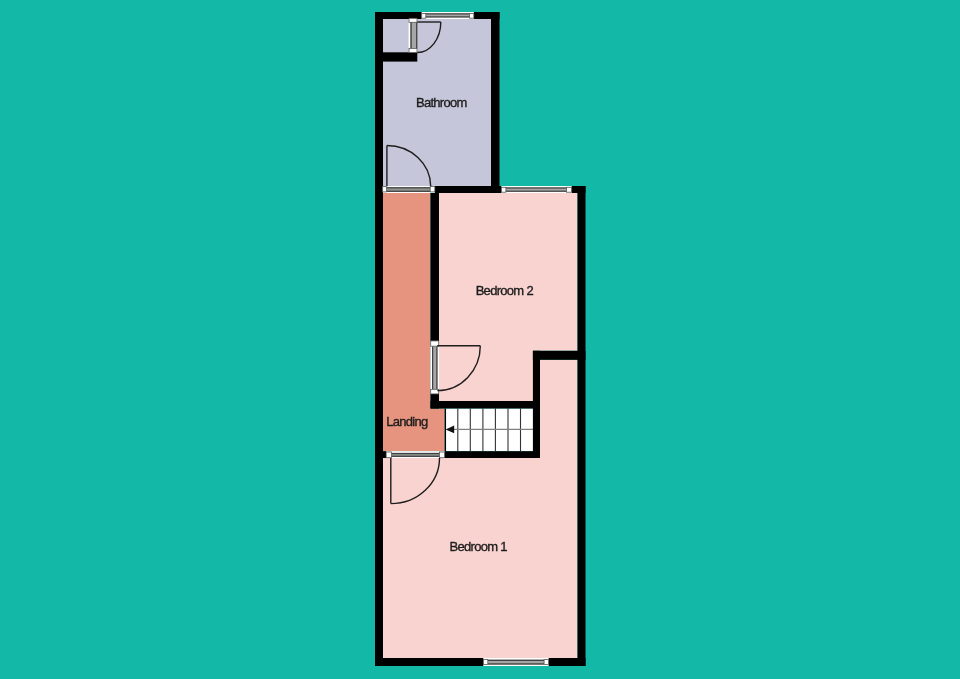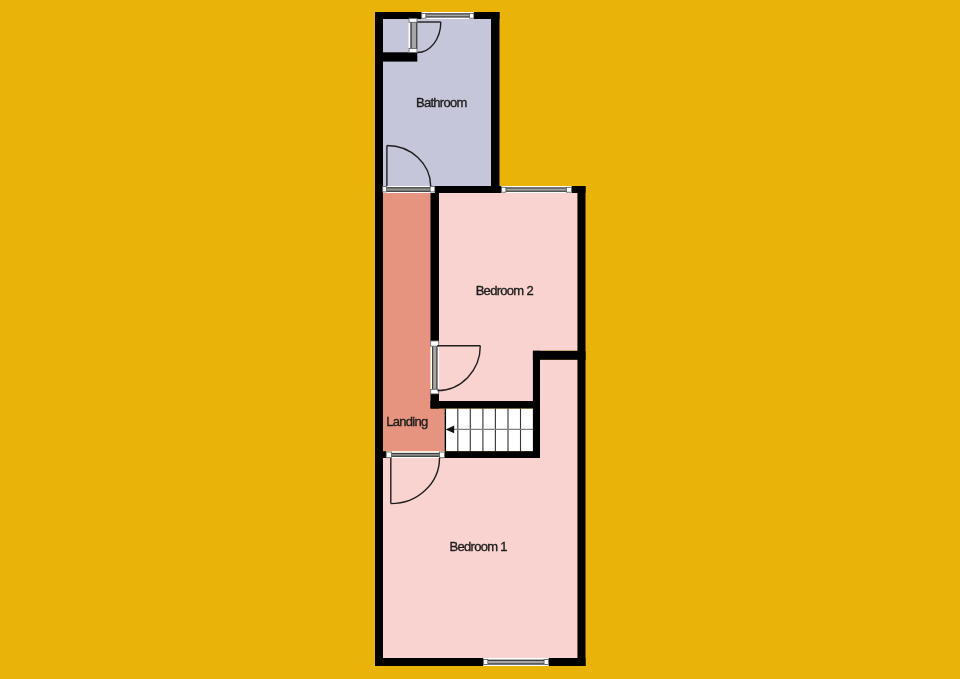--- a/index.html
+++ b/index.html
@@ -1,16 +1,16 @@
 <!DOCTYPE html>
 <html><head>
 <meta charset="utf-8">
 <style>
   html,body{margin:0;padding:0;background:#ffffff;}
-  #page{width:960px;height:679px;position:relative;background:#eab308;overflow:hidden;}
+  #page{width:960px;height:679px;position:relative;background:#14b8a6;overflow:hidden;}
   svg{position:absolute;left:0;top:0;}
   text{font-family:"Liberation Sans",sans-serif;font-size:13px;letter-spacing:-0.7px;fill:#1c1c1c;paint-order:stroke;stroke:#1c1c1c;stroke-width:0.35px;}
 </style>
 </head>
 <body>
 <div id="page">
 <svg width="960" height="679" viewBox="0 0 960 679">
 
   <rect x="383" y="19" width="108" height="167" fill="#c6c6da"></rect>
 

